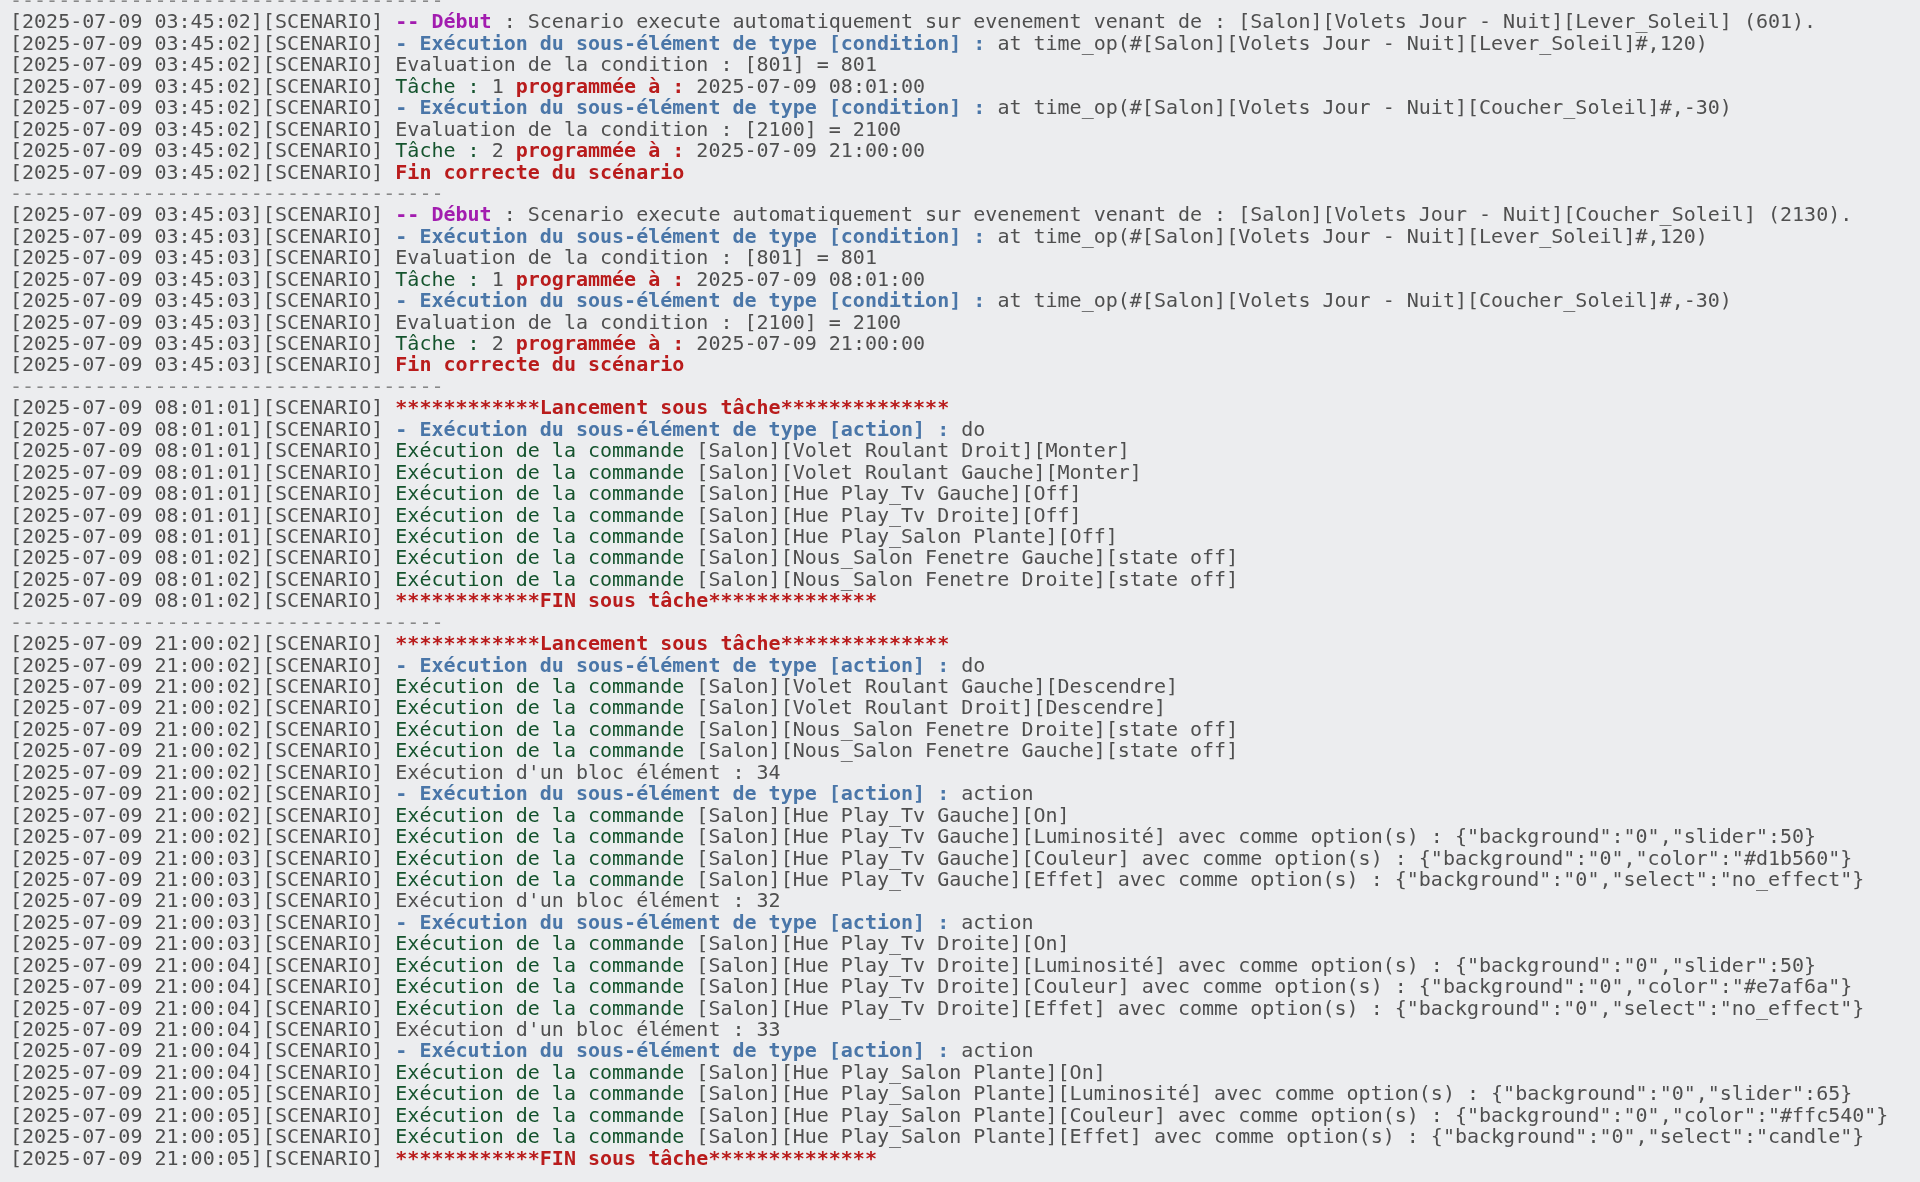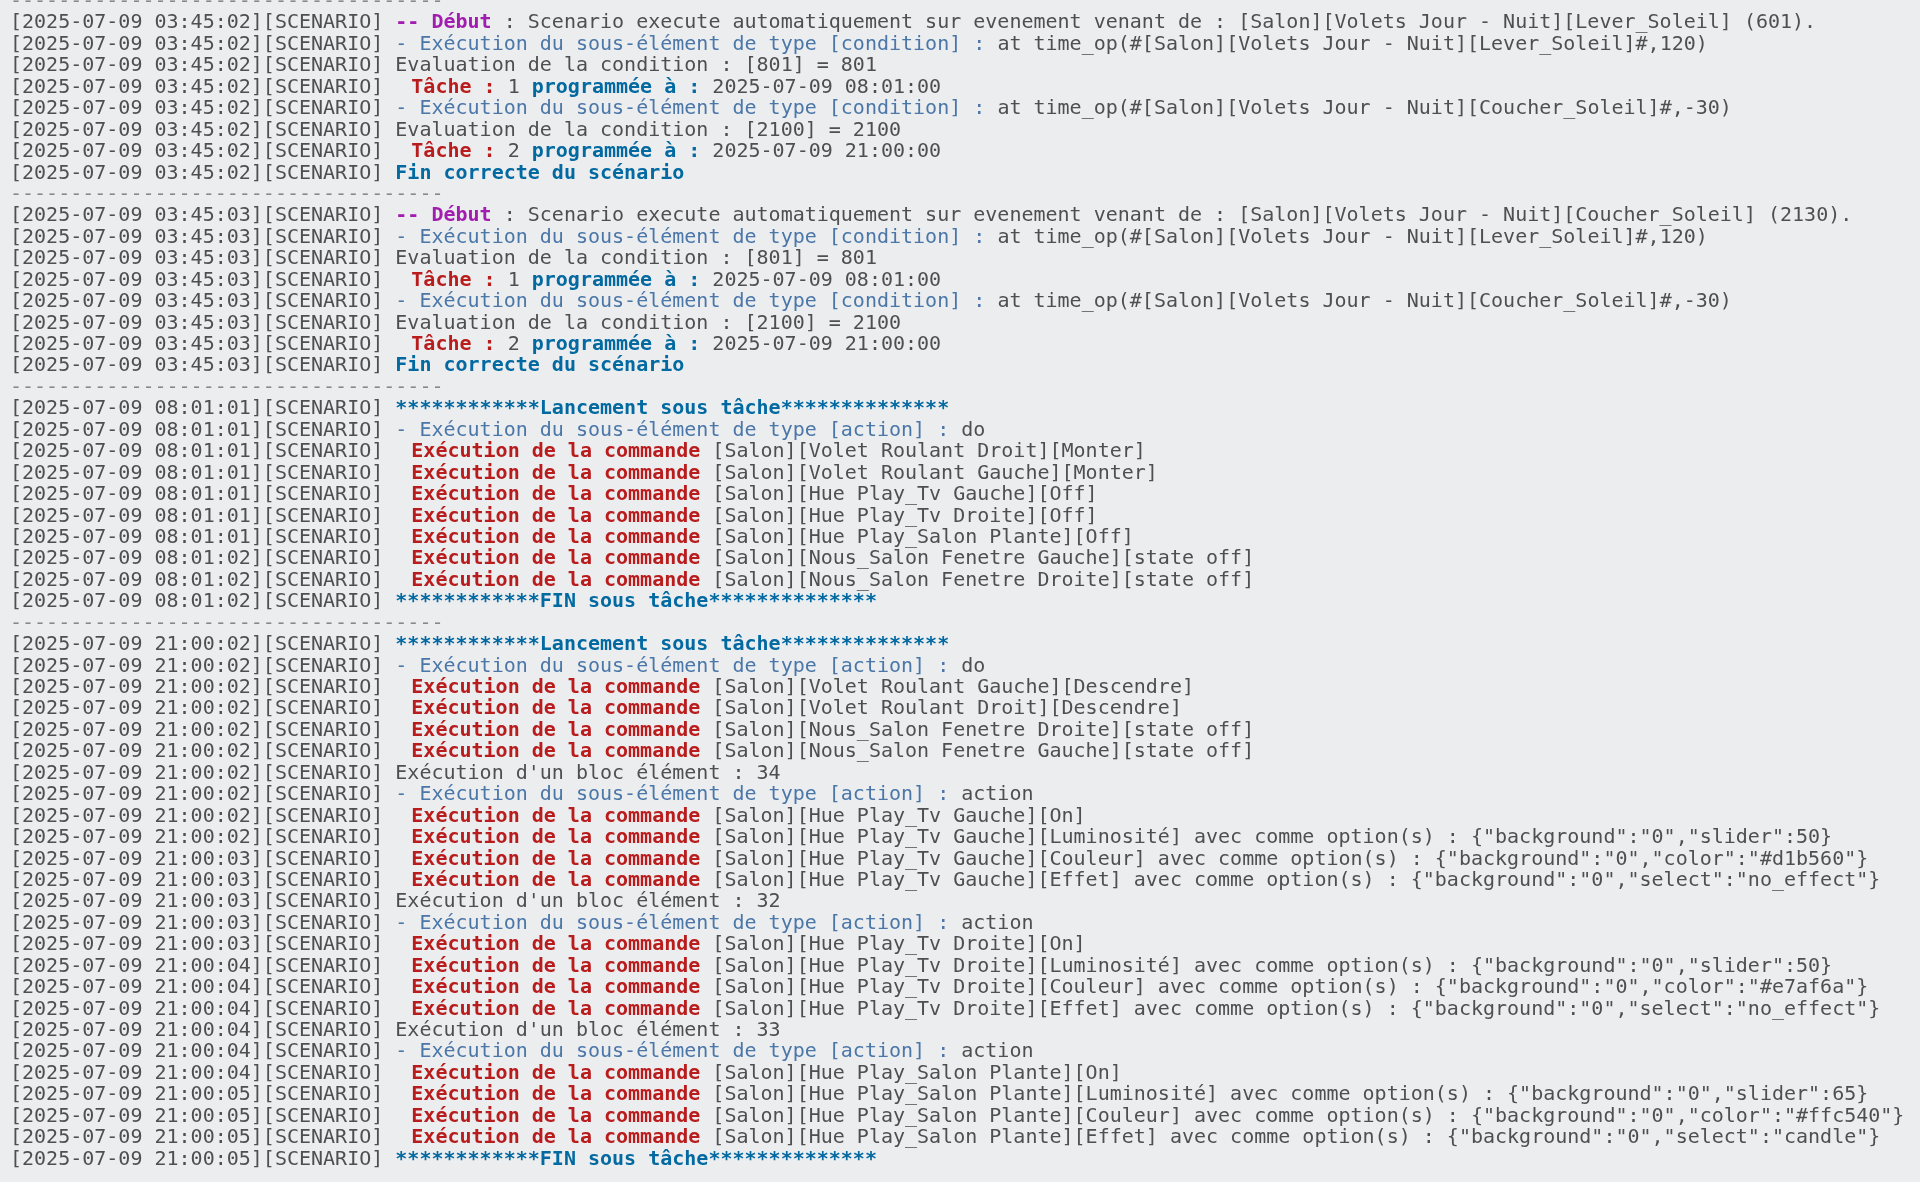--- a/index.html
+++ b/index.html
@@ -9,21 +9,21 @@
     font-family:"DejaVu Sans Mono","Liberation Mono",monospace;
   }
   .log{
     position:absolute;top:-10px;left:10px;
     font-size:20px;line-height:21.45px;
     white-space:pre;color:#4f4f4f;
   }
   .row{height:21.45px;}
   .seg-d{color:#4f4f4f;}
   .seg-k{color:#a21caf;font-weight:bold;}
-  .seg-b{color:#4a76a8;font-weight:normal;}
-  .seg-o{color:#b91c1c;font-weight:bold;margin-left:16px;}
-  .seg-g{color:#0369a1;font-weight:bold;}
+  .seg-b{color:#4a76a8;font-weight:bold;}
+  .seg-o{color:#14532d;font-weight:normal;}
+  .seg-g{color:#b91c1c;font-weight:bold;}
   .seg-s{color:#888888;}
 </style>
 </head>
 <body>
 
 <div class="log" id="log"><div class="row"><span class="seg-s">------------------------------------</span></div><div class="row"><span class="seg-d">[2025-07-09 03:45:02][SCENARIO] </span><span class="seg-k">-- Début</span><span class="seg-d"> : Scenario execute automatiquement sur evenement venant de : [Salon][Volets Jour - Nuit][Lever_Soleil] (601).</span></div><div class="row"><span class="seg-d">[2025-07-09 03:45:02][SCENARIO] </span><span class="seg-b">- Exécution du sous-élément de type [condition] : </span><span class="seg-d">at time_op(#[Salon][Volets Jour - Nuit][Lever_Soleil]#,120)</span></div><div class="row"><span class="seg-d">[2025-07-09 03:45:02][SCENARIO] </span><span class="seg-d">Evaluation de la condition : [801] = 801</span></div><div class="row"><span class="seg-d">[2025-07-09 03:45:02][SCENARIO] </span><span class="seg-o">Tâche : </span><span class="seg-d">1 </span><span class="seg-g">programmée à : </span><span class="seg-d">2025-07-09 08:01:00</span></div><div class="row"><span class="seg-d">[2025-07-09 03:45:02][SCENARIO] </span><span class="seg-b">- Exécution du sous-élément de type [condition] : </span><span class="seg-d">at time_op(#[Salon][Volets Jour - Nuit][Coucher_Soleil]#,-30)</span></div><div class="row"><span class="seg-d">[2025-07-09 03:45:02][SCENARIO] </span><span class="seg-d">Evaluation de la condition : [2100] = 2100</span></div><div class="row"><span class="seg-d">[2025-07-09 03:45:02][SCENARIO] </span><span class="seg-o">Tâche : </span><span class="seg-d">2 </span><span class="seg-g">programmée à : </span><span class="seg-d">2025-07-09 21:00:00</span></div><div class="row"><span class="seg-d">[2025-07-09 03:45:02][SCENARIO] </span><span class="seg-g">Fin correcte du scénario</span></div><div class="row"><span class="seg-s">------------------------------------</span></div><div class="row"><span class="seg-d">[2025-07-09 03:45:03][SCENARIO] </span><span class="seg-k">-- Début</span><span class="seg-d"> : Scenario execute automatiquement sur evenement venant de : [Salon][Volets Jour - Nuit][Coucher_Soleil] (2130).</span></div><div class="row"><span class="seg-d">[2025-07-09 03:45:03][SCENARIO] </span><span class="seg-b">- Exécution du sous-élément de type [condition] : </span><span class="seg-d">at time_op(#[Salon][Volets Jour - Nuit][Lever_Soleil]#,120)</span></div><div class="row"><span class="seg-d">[2025-07-09 03:45:03][SCENARIO] </span><span class="seg-d">Evaluation de la condition : [801] = 801</span></div><div class="row"><span class="seg-d">[2025-07-09 03:45:03][SCENARIO] </span><span class="seg-o">Tâche : </span><span class="seg-d">1 </span><span class="seg-g">programmée à : </span><span class="seg-d">2025-07-09 08:01:00</span></div><div class="row"><span class="seg-d">[2025-07-09 03:45:03][SCENARIO] </span><span class="seg-b">- Exécution du sous-élément de type [condition] : </span><span class="seg-d">at time_op(#[Salon][Volets Jour - Nuit][Coucher_Soleil]#,-30)</span></div><div class="row"><span class="seg-d">[2025-07-09 03:45:03][SCENARIO] </span><span class="seg-d">Evaluation de la condition : [2100] = 2100</span></div><div class="row"><span class="seg-d">[2025-07-09 03:45:03][SCENARIO] </span><span class="seg-o">Tâche : </span><span class="seg-d">2 </span><span class="seg-g">programmée à : </span><span class="seg-d">2025-07-09 21:00:00</span></div><div class="row"><span class="seg-d">[2025-07-09 03:45:03][SCENARIO] </span><span class="seg-g">Fin correcte du scénario</span></div><div class="row"><span class="seg-s">------------------------------------</span></div><div class="row"><span class="seg-d">[2025-07-09 08:01:01][SCENARIO] </span><span class="seg-g">************Lancement sous tâche**************</span></div><div class="row"><span class="seg-d">[2025-07-09 08:01:01][SCENARIO] </span><span class="seg-b">- Exécution du sous-élément de type [action] : </span><span class="seg-d">do</span></div><div class="row"><span class="seg-d">[2025-07-09 08:01:01][SCENARIO] </span><span class="seg-o">Exécution de la commande </span><span class="seg-d">[Salon][Volet Roulant Droit][Monter]</span></div><div class="row"><span class="seg-d">[2025-07-09 08:01:01][SCENARIO] </span><span class="seg-o">Exécution de la commande </span><span class="seg-d">[Salon][Volet Roulant Gauche][Monter]</span></div><div class="row"><span class="seg-d">[2025-07-09 08:01:01][SCENARIO] </span><span class="seg-o">Exécution de la commande </span><span class="seg-d">[Salon][Hue Play_Tv Gauche][Off]</span></div><div class="row"><span class="seg-d">[2025-07-09 08:01:01][SCENARIO] </span><span class="seg-o">Exécution de la commande </span><span class="seg-d">[Salon][Hue Play_Tv Droite][Off]</span></div><div class="row"><span class="seg-d">[2025-07-09 08:01:01][SCENARIO] </span><span class="seg-o">Exécution de la commande </span><span class="seg-d">[Salon][Hue Play_Salon Plante][Off]</span></div><div class="row"><span class="seg-d">[2025-07-09 08:01:02][SCENARIO] </span><span class="seg-o">Exécution de la commande </span><span class="seg-d">[Salon][Nous_Salon Fenetre Gauche][state off]</span></div><div class="row"><span class="seg-d">[2025-07-09 08:01:02][SCENARIO] </span><span class="seg-o">Exécution de la commande </span><span class="seg-d">[Salon][Nous_Salon Fenetre Droite][state off]</span></div><div class="row"><span class="seg-d">[2025-07-09 08:01:02][SCENARIO] </span><span class="seg-g">************FIN sous tâche**************</span></div><div class="row"><span class="seg-s">------------------------------------</span></div><div class="row"><span class="seg-d">[2025-07-09 21:00:02][SCENARIO] </span><span class="seg-g">************Lancement sous tâche**************</span></div><div class="row"><span class="seg-d">[2025-07-09 21:00:02][SCENARIO] </span><span class="seg-b">- Exécution du sous-élément de type [action] : </span><span class="seg-d">do</span></div><div class="row"><span class="seg-d">[2025-07-09 21:00:02][SCENARIO] </span><span class="seg-o">Exécution de la commande </span><span class="seg-d">[Salon][Volet Roulant Gauche][Descendre]</span></div><div class="row"><span class="seg-d">[2025-07-09 21:00:02][SCENARIO] </span><span class="seg-o">Exécution de la commande </span><span class="seg-d">[Salon][Volet Roulant Droit][Descendre]</span></div><div class="row"><span class="seg-d">[2025-07-09 21:00:02][SCENARIO] </span><span class="seg-o">Exécution de la commande </span><span class="seg-d">[Salon][Nous_Salon Fenetre Droite][state off]</span></div><div class="row"><span class="seg-d">[2025-07-09 21:00:02][SCENARIO] </span><span class="seg-o">Exécution de la commande </span><span class="seg-d">[Salon][Nous_Salon Fenetre Gauche][state off]</span></div><div class="row"><span class="seg-d">[2025-07-09 21:00:02][SCENARIO] </span><span class="seg-d">Exécution d'un bloc élément : 34</span></div><div class="row"><span class="seg-d">[2025-07-09 21:00:02][SCENARIO] </span><span class="seg-b">- Exécution du sous-élément de type [action] : </span><span class="seg-d">action</span></div><div class="row"><span class="seg-d">[2025-07-09 21:00:02][SCENARIO] </span><span class="seg-o">Exécution de la commande </span><span class="seg-d">[Salon][Hue Play_Tv Gauche][On]</span></div><div class="row"><span class="seg-d">[2025-07-09 21:00:02][SCENARIO] </span><span class="seg-o">Exécution de la commande </span><span class="seg-d">[Salon][Hue Play_Tv Gauche][Luminosité] avec comme option(s) : {"background":"0","slider":50}</span></div><div class="row"><span class="seg-d">[2025-07-09 21:00:03][SCENARIO] </span><span class="seg-o">Exécution de la commande </span><span class="seg-d">[Salon][Hue Play_Tv Gauche][Couleur] avec comme option(s) : {"background":"0","color":"#d1b560"}</span></div><div class="row"><span class="seg-d">[2025-07-09 21:00:03][SCENARIO] </span><span class="seg-o">Exécution de la commande </span><span class="seg-d">[Salon][Hue Play_Tv Gauche][Effet] avec comme option(s) : {"background":"0","select":"no_effect"}</span></div><div class="row"><span class="seg-d">[2025-07-09 21:00:03][SCENARIO] </span><span class="seg-d">Exécution d'un bloc élément : 32</span></div><div class="row"><span class="seg-d">[2025-07-09 21:00:03][SCENARIO] </span><span class="seg-b">- Exécution du sous-élément de type [action] : </span><span class="seg-d">action</span></div><div class="row"><span class="seg-d">[2025-07-09 21:00:03][SCENARIO] </span><span class="seg-o">Exécution de la commande </span><span class="seg-d">[Salon][Hue Play_Tv Droite][On]</span></div><div class="row"><span class="seg-d">[2025-07-09 21:00:04][SCENARIO] </span><span class="seg-o">Exécution de la commande </span><span class="seg-d">[Salon][Hue Play_Tv Droite][Luminosité] avec comme option(s) : {"background":"0","slider":50}</span></div><div class="row"><span class="seg-d">[2025-07-09 21:00:04][SCENARIO] </span><span class="seg-o">Exécution de la commande </span><span class="seg-d">[Salon][Hue Play_Tv Droite][Couleur] avec comme option(s) : {"background":"0","color":"#e7af6a"}</span></div><div class="row"><span class="seg-d">[2025-07-09 21:00:04][SCENARIO] </span><span class="seg-o">Exécution de la commande </span><span class="seg-d">[Salon][Hue Play_Tv Droite][Effet] avec comme option(s) : {"background":"0","select":"no_effect"}</span></div><div class="row"><span class="seg-d">[2025-07-09 21:00:04][SCENARIO] </span><span class="seg-d">Exécution d'un bloc élément : 33</span></div><div class="row"><span class="seg-d">[2025-07-09 21:00:04][SCENARIO] </span><span class="seg-b">- Exécution du sous-élément de type [action] : </span><span class="seg-d">action</span></div><div class="row"><span class="seg-d">[2025-07-09 21:00:04][SCENARIO] </span><span class="seg-o">Exécution de la commande </span><span class="seg-d">[Salon][Hue Play_Salon Plante][On]</span></div><div class="row"><span class="seg-d">[2025-07-09 21:00:05][SCENARIO] </span><span class="seg-o">Exécution de la commande </span><span class="seg-d">[Salon][Hue Play_Salon Plante][Luminosité] avec comme option(s) : {"background":"0","slider":65}</span></div><div class="row"><span class="seg-d">[2025-07-09 21:00:05][SCENARIO] </span><span class="seg-o">Exécution de la commande </span><span class="seg-d">[Salon][Hue Play_Salon Plante][Couleur] avec comme option(s) : {"background":"0","color":"#ffc540"}</span></div><div class="row"><span class="seg-d">[2025-07-09 21:00:05][SCENARIO] </span><span class="seg-o">Exécution de la commande </span><span class="seg-d">[Salon][Hue Play_Salon Plante][Effet] avec comme option(s) : {"background":"0","select":"candle"}</span></div><div class="row"><span class="seg-d">[2025-07-09 21:00:05][SCENARIO] </span><span class="seg-g">************FIN sous tâche**************</span></div></div>
 
 </body></html>

